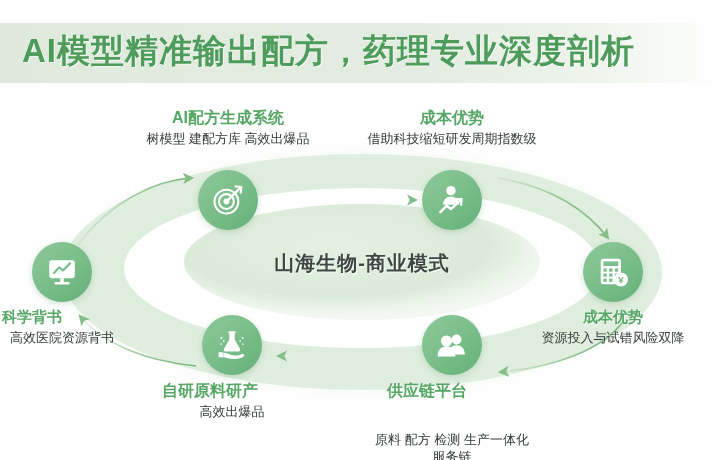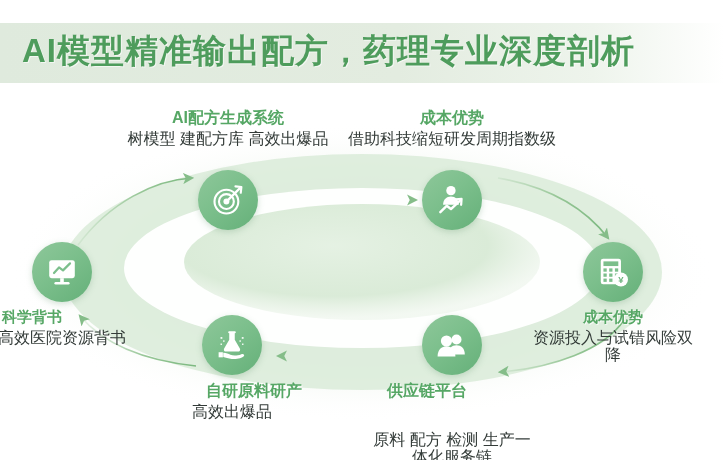--- a/index.html
+++ b/index.html
@@ -34,38 +34,38 @@
     display:flex;align-items:center;justify-content:center;
   }
   .bubble svg{display:block;}
   .ttl{
     position:absolute;white-space:nowrap;
     font-size:15px;font-weight:bold;color:#56a765;
     text-shadow:1px 1px 0 rgba(255,255,255,.75);
   }
   .sub{
     position:absolute;
-    font-size:16px;color:#333b38;line-height:17px;
+    font-size:13px;color:#333b38;line-height:17px;
     text-align:center;
   }
   
   #n-ai       {left:228px;top:140px;}
   #n-ai .ttl  {left:-83px;top:-92px;width:166px;text-align:center;font-size:16px;}
   #n-ai .sub  {left:-110px;top:-70px;width:220px;}
   #n-eff      {left:452px;top:140px;}
   #n-eff .ttl {left:-83px;top:-92px;width:166px;text-align:center;font-size:16px;}
   #n-eff .sub {left:-115px;top:-70px;width:230px;}
   #n-sci      {left:62px;top:212px;}
   #n-sci .ttl {left:-60px;top:36px;width:120px;text-align:left;}
   #n-sci .sub {left:-68px;top:57px;width:136px;}
   #n-cost      {left:613px;top:212px;}
   #n-cost .ttl {left:-60px;top:36px;width:120px;text-align:center;}
   #n-cost .sub {left:-80px;top:57px;width:160px;}
   #n-raw       {left:232px;top:285px;}
-  #n-raw .ttl  {left:-70px;top:36px;width:140px;text-align:right;font-size:16px;}
+  #n-raw .ttl  {left:-70px;top:36px;width:140px;text-align:left;font-size:16px;}
   #n-raw .sub  {left:-70px;top:58px;width:140px;}
   #n-sup       {left:452px;top:285px;}
   #n-sup .ttl  {left:-65px;top:36px;width:130px;font-size:16px;}
   #n-sup .sub  {left:-80px;top:58px;width:160px;margin-top:28px;}
   
   #center-label{
     position:absolute;left:232px;top:190px;width:260px;
     text-align:center;font-size:20px;font-weight:bold;
     color:#3f4744;letter-spacing:1px;
     text-shadow:1px 1px 0 rgba(255,255,255,.8);
@@ -114,20 +114,21 @@
     <g fill="none" stroke="url(#gArrow)" stroke-width="1.6" marker-end="url(#ah)">
       <path d="M78,185 C110,142 155,120 192,118"></path>
       <path d="M268,140 L416,140"></path>
       <path d="M498,118 C556,128 588,152 608,178"></path>
       <path d="M624,260 C604,290 552,308 500,312"></path>
       <path d="M412,296 L278,296"></path>
       <path d="M196,306 C140,300 102,282 80,256"></path>
     </g>
   </svg>
 
+  <div id="center-label">山海生物-商业模式</div>
 
   <div class="node" id="n-ai">
     <div class="ttl">AI配方生成系统</div>
     <div class="sub">树模型 建配方库 高效出爆品</div>
     <div class="bubble">
       <svg width="34" height="34" viewBox="0 0 32 32" fill="none" stroke="#fff" stroke-width="2">
         <circle cx="14.5" cy="17.5" r="11.2"></circle>
         <circle cx="14.5" cy="17.5" r="7"></circle>
         <circle cx="14.5" cy="17.5" r="2.8" fill="#fff" stroke="none"></circle>
         <path d="M14.5,17.5 L27,5" stroke-width="2.2" stroke-linecap="round"></path>

